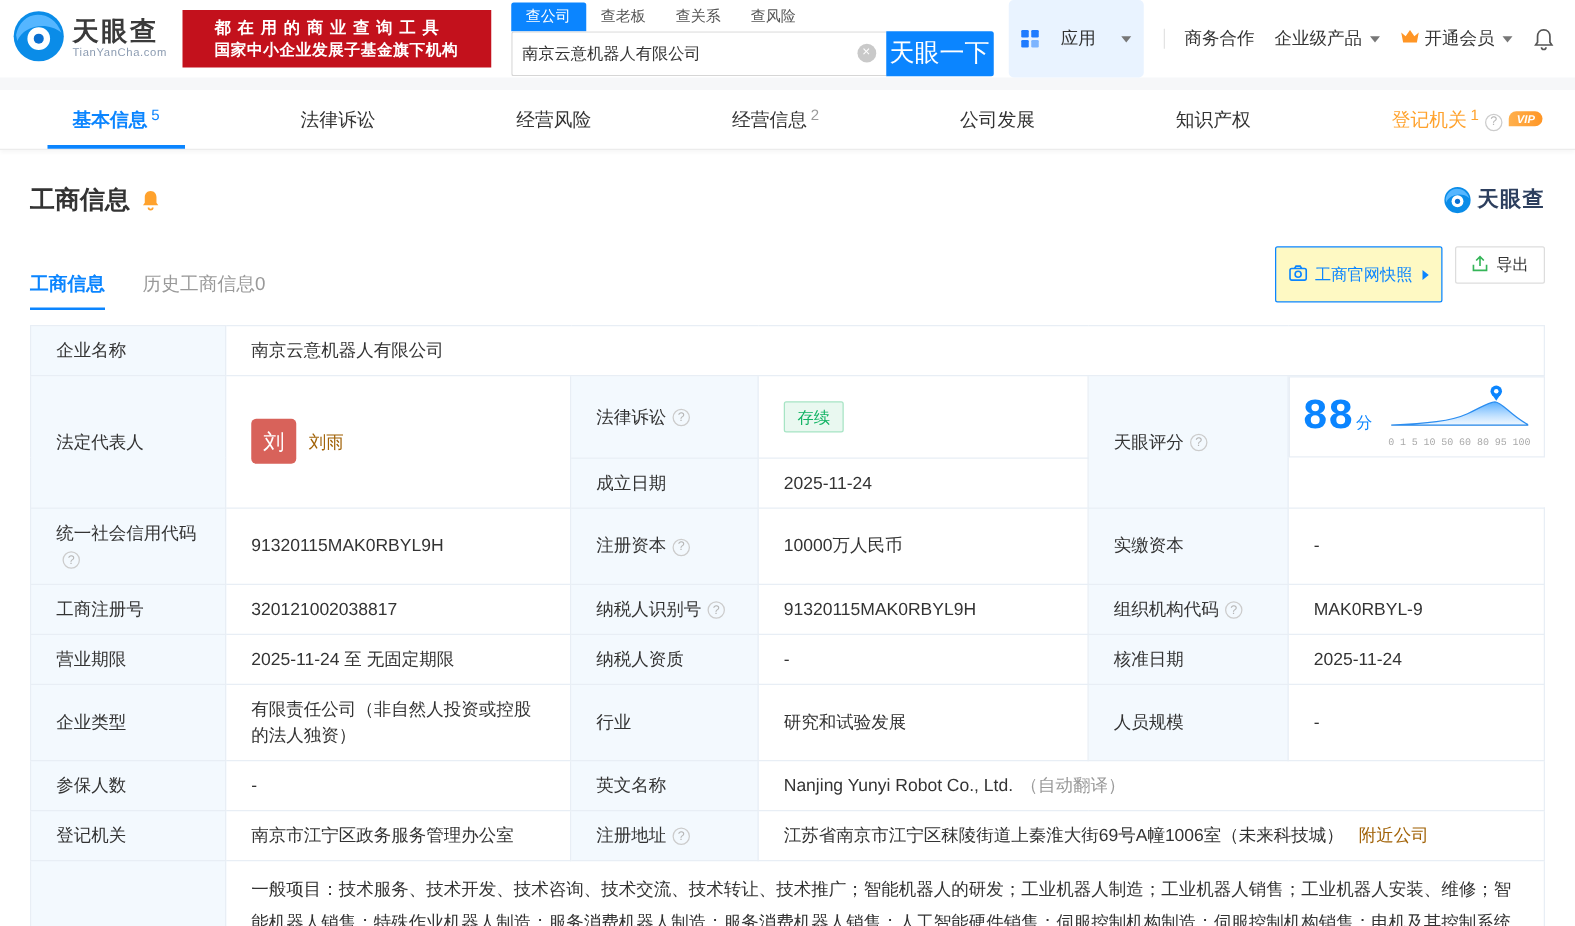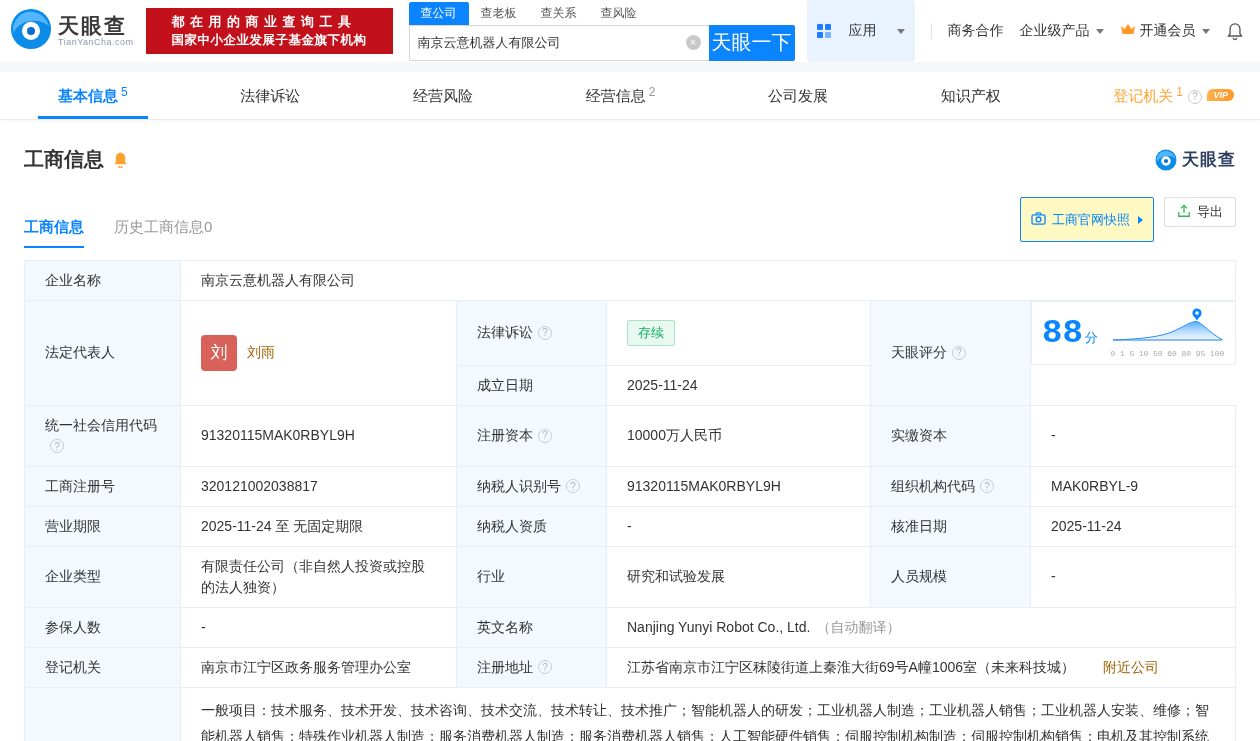--- a/index.html
+++ b/index.html
@@ -83,21 +83,21 @@
       color:#b5b5b5; font-size:10px; align-items:center; justify-content:center; margin-left:5px;
       vertical-align:1px; cursor:pointer; }
   .q::before { content:"?"; }
   .badge-green { display:inline-block; background:#e9f8f0; color:#12b364; border:1px solid #a6e4c4;
       padding:2px 10px; font-size:13px; border-radius:2px; }
   .rep-cell { display:flex; align-items:center; gap:10px; }
   .avatar { width:36px; height:36px; background:#d8625a; color:#fff; font-size:17px;
       display:inline-flex; align-items:center; justify-content:center; border-radius:4px; flex:0 0 36px; }
   a.blue, .blue-link { color:#a16207; text-decoration:none; cursor:pointer; }
   .muted { color:#999; margin-left:6px; }
-  .nearby { margin-left:28px; }
+  .nearby { margin-left:12px; }
   .score-cell { display:flex; align-items:center; justify-content:space-between; padding:4px 10px !important;font-family:Liberation Mono, monospace; }
   .score-num { font-size:34px; color:#0b85ff; font-weight:bold; line-height:1; }
   .score-unit { font-size:13px; color:#0b85ff; margin-left:2px; }
   .chart { width:114px; }
   .ticks { display:flex; justify-content:space-between; font-size:8px; color:#aaa; margin-top:-1px; }
   .scope-td { line-height:1.9 !important; }
 </style>
 </head>
 <body>
 

